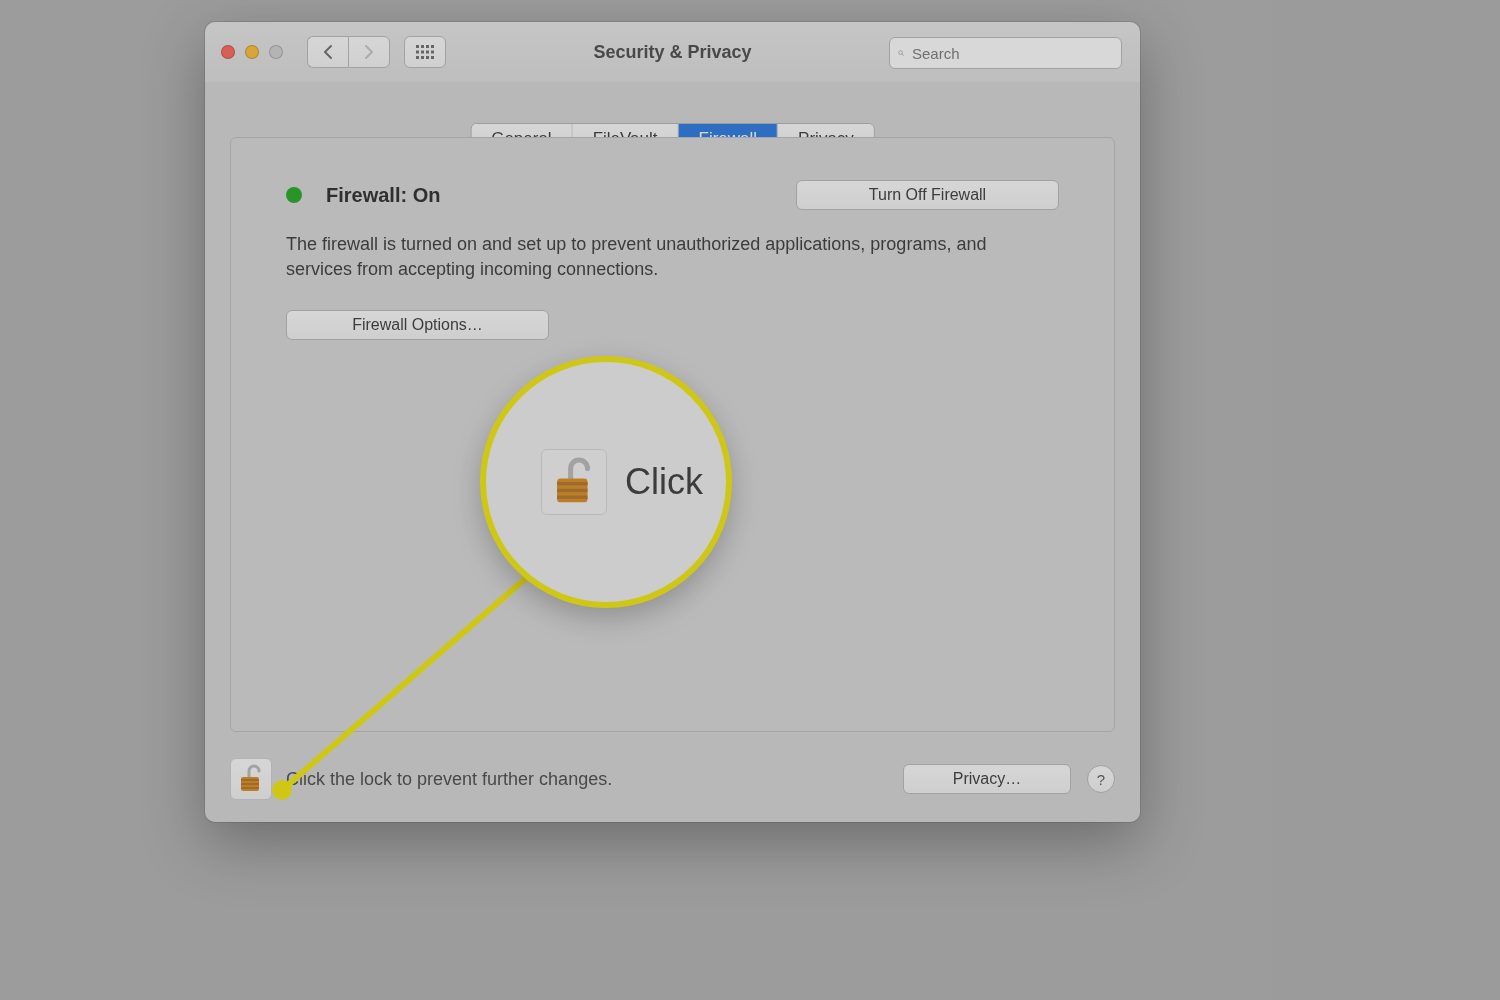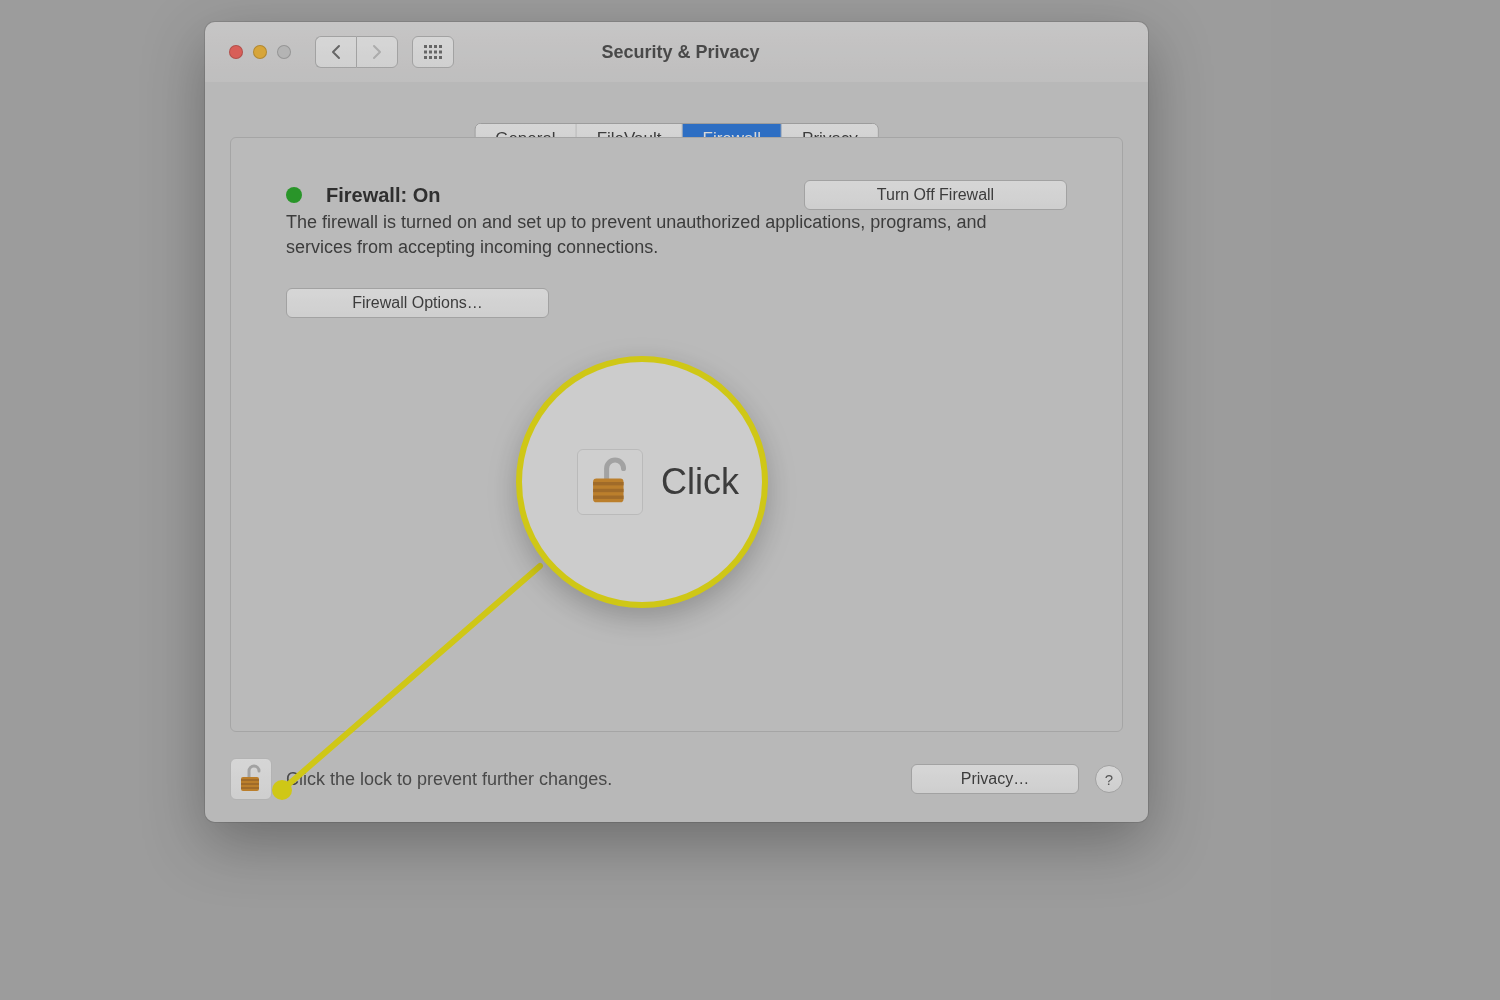--- a/index.html
+++ b/index.html
@@ -1,16 +1,16 @@
 <!DOCTYPE html>
 <html><head>
 <meta charset="utf-8">
 <style>
   html,body{margin:0;padding:0;width:1500px;height:1000px;background:#b0b0b0;font-family:-apple-system,"Helvetica Neue",Arial,sans-serif;overflow:hidden;}
-  .window{position:absolute;left:205px;top:22px;width:935px;height:800px;border-radius:10px;background:linear-gradient(#e8e7e7,#dedddd 60px,#d5d5d5 60px,#d5d5d5);box-shadow:0 20px 60px rgba(0,0,0,.35),0 0 0 1px rgba(0,0,0,.12);padding-left:8px;}
+  .window{position:absolute;left:205px;top:22px;width:935px;height:800px;border-radius:10px;background:linear-gradient(#e8e7e7,#dedddd 60px,#d5d5d5 60px,#d5d5d5);box-shadow:0 20px 60px rgba(0,0,0,.35),0 0 0 1px rgba(0,0,0,.12);}
   .titlebar{height:60px;display:flex;align-items:center;position:relative;}
   .traffic{display:flex;gap:10px;margin-left:16px;}
   .tl{width:14px;height:14px;border-radius:50%;box-shadow:inset 0 0 0 1px rgba(0,0,0,.2);}
   .tl.red{background:#ff5f57;}
   .tl.yellow{background:#febc2e;}
   .tl.gray{background:#d0d0d0;}
   .navbtns{display:flex;margin-left:24px;}
   .navbtn{width:40px;height:30px;display:flex;align-items:center;justify-content:center;background:linear-gradient(#fdfdfd,#f5f5f5);border:1px solid #b8b8b8;color:#6a6a6a;}
   .navbtn:first-child{border-radius:6px 0 0 6px;border-right:none;}
   .navbtn:last-child{border-radius:0 6px 6px 0;color:#c5c5c5;}
@@ -21,29 +21,29 @@
   .tabs{position:absolute;top:101px;left:50%;transform:translateX(-50%);display:flex;border:1px solid #b0b0b0;border-radius:6px;overflow:hidden;background:#fff;}
   .tab{padding:5px 20px;font-size:17px;color:#333;border-right:1px solid #c8c8c8;background:linear-gradient(#fdfdfd,#f3f3f3);}
   .tab:last-child{border-right:none;}
   .tab.active{background:#1f74e4;color:#fff;}
   .panel{position:absolute;top:115px;left:25px;right:25px;bottom:90px;background:#d8d8d8;border:1px solid #bdbdbd;border-radius:6px;padding:42px 55px 30px 55px;}
   .status-row{display:flex;align-items:center;justify-content:space-between;}
   .status-left{display:flex;align-items:center;gap:24px;}
   .dot{width:16px;height:16px;border-radius:50%;background:#1aa81a;}
   .status-text{font-size:20px;font-weight:700;color:#222;}
   .macbtn{height:28px;min-width:225px;padding:0 18px;border:1px solid #b8b8b8;border-radius:6px;background:linear-gradient(#fdfdfd,#f3f3f3);font-size:16px;color:#333;text-align:center;display:inline-flex;align-items:center;justify-content:center;}
-  .desc{font-size:18px;color:#333;line-height:1.4;max-width:760px;}
+  .desc{margin-top:22px;font-size:18px;color:#333;line-height:1.4;max-width:760px;}
   .opts-row{margin-top:28px;display:flex;justify-content:flex-start;}
   .bottombar{position:absolute;left:25px;right:25px;bottom:18px;height:50px;display:flex;align-items:center;}
   .lockbtn{width:40px;height:40px;border:1px solid #cfcfcf;border-radius:6px;background:linear-gradient(#fdfdfd,#f3f3f3);display:flex;align-items:center;justify-content:center;}
   .locktext{margin-left:14px;font-size:18px;color:#444;}
   .right-actions{margin-left:auto;display:flex;align-items:center;gap:16px;}
   .helpbtn{width:26px;height:26px;border-radius:50%;border:1px solid #b8b8b8;background:linear-gradient(#fdfdfd,#f3f3f3);display:flex;align-items:center;justify-content:center;font-size:15px;color:#555;}
   
-  .callout{position:absolute;left:516px;top:356px;width:240px;height:240px;border-radius:50%;border:6px solid #f4e900;background:#efefef;box-shadow:0 10px 28px rgba(0,0,0,.25);display:flex;align-items:center;justify-content:center;overflow:hidden;z-index:40;}
+  .callout{position:absolute;left:480px;top:356px;width:240px;height:240px;border-radius:50%;border:6px solid #f4e900;background:#efefef;box-shadow:0 10px 28px rgba(0,0,0,.25);display:flex;align-items:center;justify-content:center;overflow:hidden;z-index:40;}
   .callout-inner{display:flex;align-items:center;gap:18px;transform:translateX(16px);}
   .callout-text{font-size:36px;color:#333;}
   svg.leader{position:absolute;left:270px;top:560px;z-index:35;pointer-events:none;}
   
   .dim{position:absolute;inset:0;background:rgba(90,90,90,.24);pointer-events:none;z-index:200;}
 </style>
 </head>
 <body>
 
 <div class="window">
@@ -78,20 +78,27 @@
             <rect x="10" y="5.5" width="3" height="3"></rect>
             <rect x="15" y="5.5" width="3" height="3"></rect>
             <rect x="0" y="11" width="3" height="3"></rect>
             <rect x="5" y="11" width="3" height="3"></rect>
             <rect x="10" y="11" width="3" height="3"></rect>
             <rect x="15" y="11" width="3" height="3"></rect>
           </g>
       </svg>
     </div>
     <div class="title">Security &amp; Privacy</div>
+    <div class="search">
+      <svg width="14" height="14" viewBox="0 0 14 14">
+          <circle cx="6" cy="6" r="4.3" fill="none" stroke="#9a9a9a" stroke-width="1.6"></circle>
+          <line x1="9.3" y1="9.3" x2="13" y2="13" stroke="#9a9a9a" stroke-width="1.6" stroke-linecap="round"></line>
+        </svg>
+      <input placeholder="Search" style="">
+    </div>
   </div>
 
   <div class="tabs">
     <div class="tab">General</div>
     <div class="tab">FileVault</div>
     <div class="tab active">Firewall</div>
     <div class="tab">Privacy</div>
   </div>
 
   <div class="panel">

